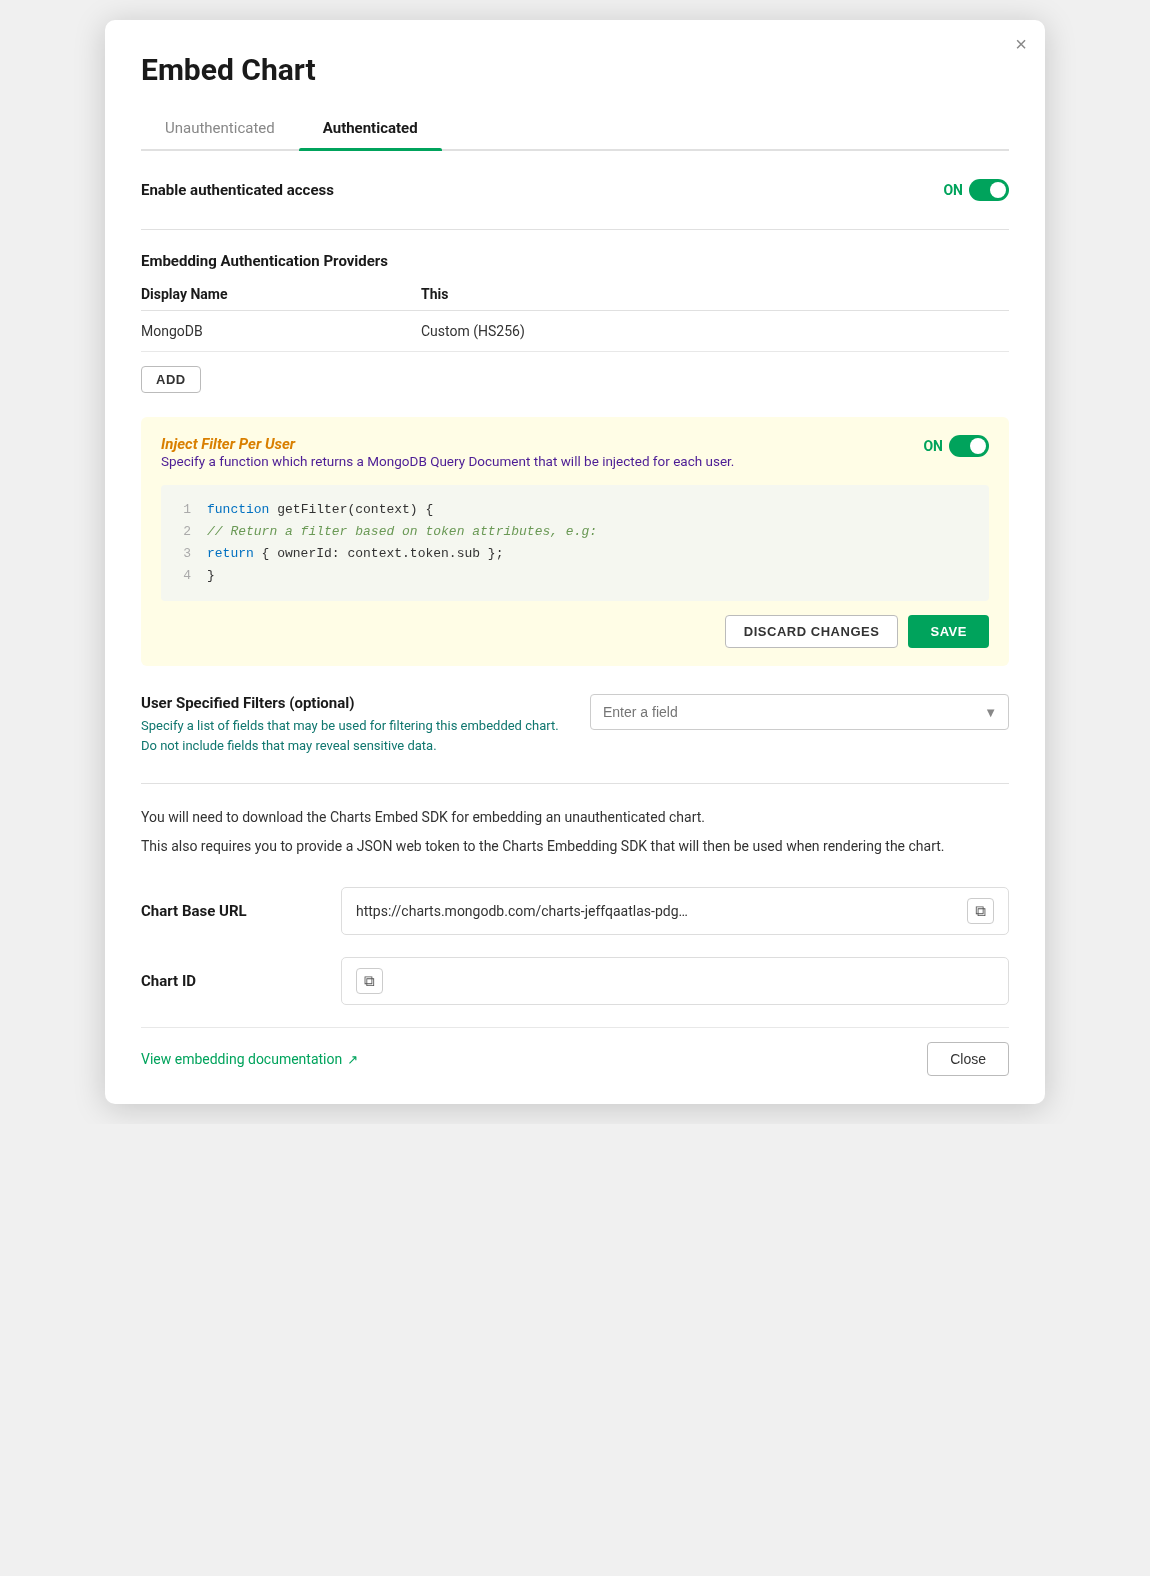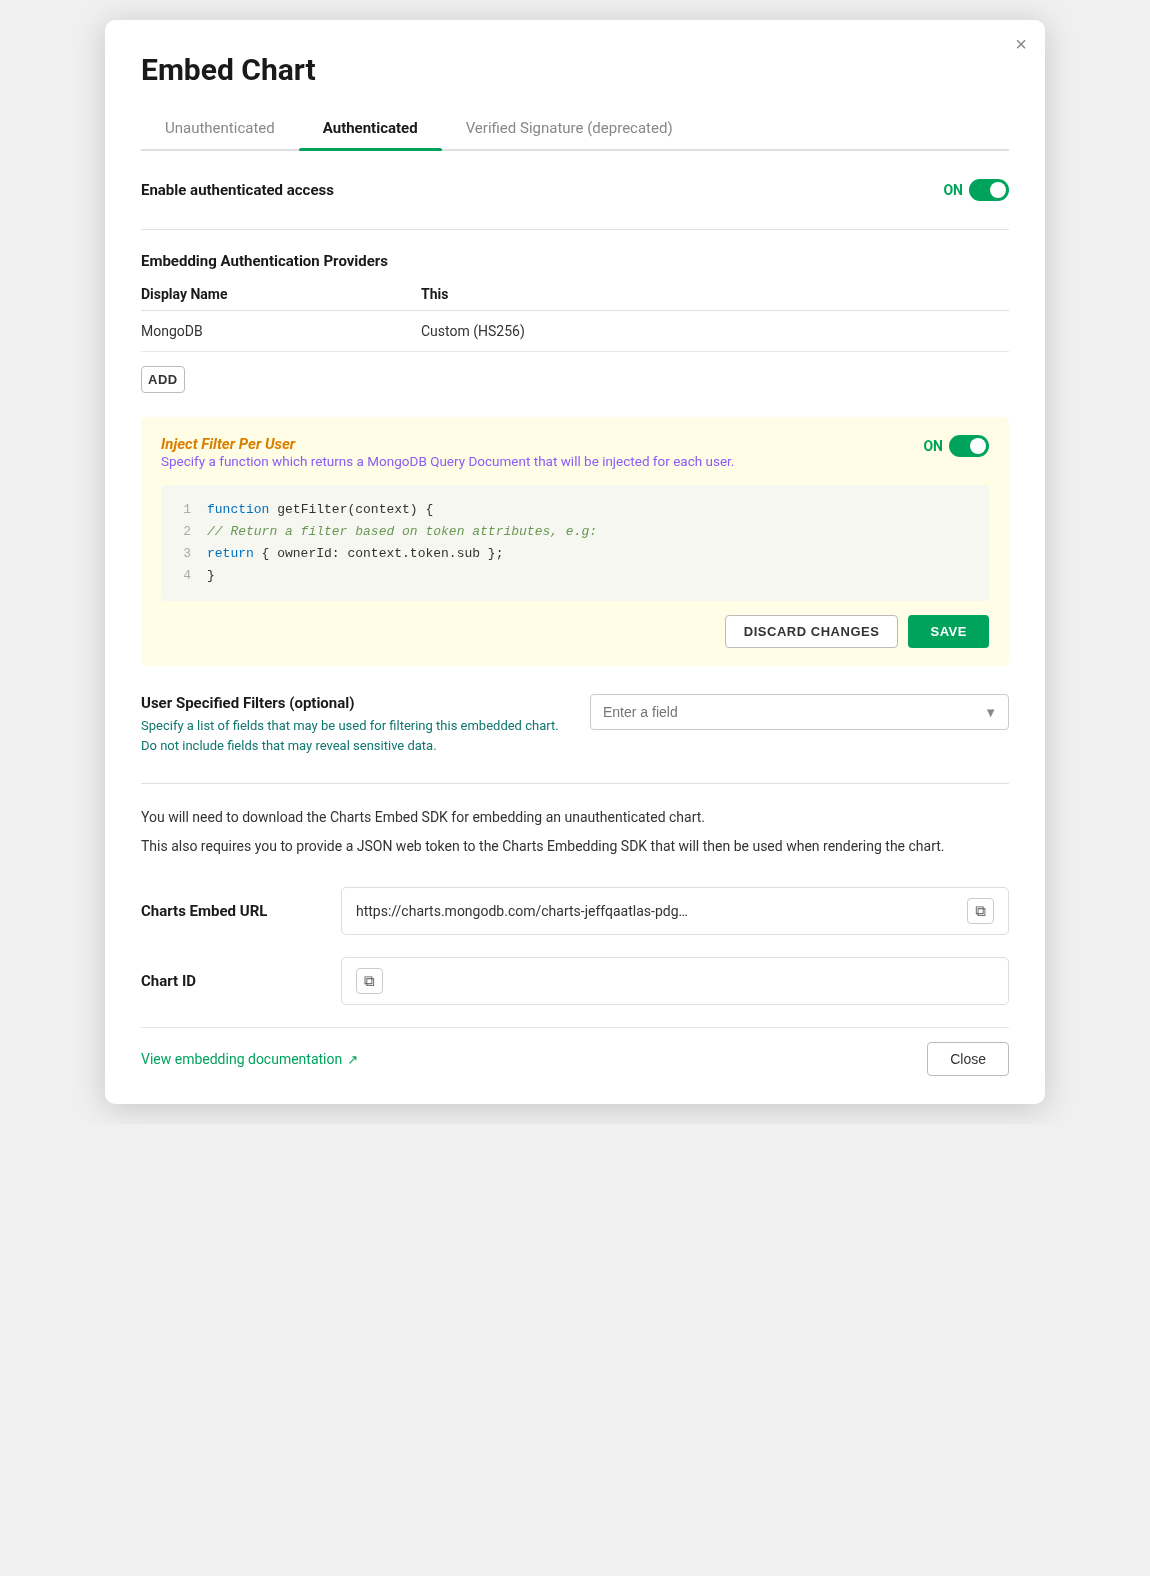--- a/index.html
+++ b/index.html
@@ -135,21 +135,21 @@
     .providers-table td {
       font-size: 14px;
       color: #333;
       padding: 12px 0;
       border-bottom: 1px solid #e8e8e8;
     }
     .add-btn {
       border: 1px solid #bbb;
       background: #fff;
       border-radius: 4px;
-      padding: 5px 6px;
+      padding: 5px 14px;
       font-size: 13px;
       font-weight: 700;
       color: #333;
       cursor: pointer;
       letter-spacing: 0.04em;
       margin-bottom: 24px;
     }
     
     .inject-section {
       background: #fffde6;
@@ -164,21 +164,21 @@
       margin-bottom: 4px;
     }
     .inject-title {
       font-size: 15px;
       font-weight: 700;
       color: #d97f00;
       font-style: italic;
     }
     .inject-desc {
       font-size: 13.5px;
-      color: #8b5cf6;
+      color: #4c1d95;
       margin-bottom: 12px;
       text-align: center;
     }
     .code-block {
       background: #f5f7f0;
       border-radius: 4px;
       padding: 14px 16px;
       font-family: 'Courier New', Courier, monospace;
       font-size: 13px;
       color: #222;
@@ -363,21 +363,20 @@
 <body>
 
 <div class="modal">
   <button class="close-x">×</button>
 
   <div class="modal-title">Embed Chart</div>
 
   <div class="tabs">
     <button class="tab">Unauthenticated</button>
     <button class="tab active">Authenticated</button>
-    <button class="tab">Verified Signature (deprecated)</button>
   </div>
 
   <div class="content">
 
     
     <div class="toggle-row">
       <span class="toggle-row-label">Enable authenticated access</span>
       <div class="toggle-group">
         <span class="toggle-on-label">ON</span>
         <div class="toggle"></div>
@@ -455,21 +454,21 @@
     <hr class="divider">
 
     
     <div class="info-section">
       <p class="info-text">You will need to download the Charts Embed SDK for embedding an unauthenticated chart.</p>
       <p class="info-text">This also requires you to provide a JSON web token to the Charts Embedding SDK that will then be used when rendering the chart.</p>
     </div>
 
     
     <div class="url-row">
-      <div class="url-label">Charts Embed URL</div>
+      <div class="url-label">Chart Base URL</div>
       <div class="url-box">
         <span class="url-text">https://charts.mongodb.com/charts-jeffqaatlas-pdg…</span>
         <button class="copy-btn">⧉</button>
       </div>
     </div>
 
     
     <div class="url-row">
       <div class="url-label">Chart ID</div>
       <div class="url-box">

